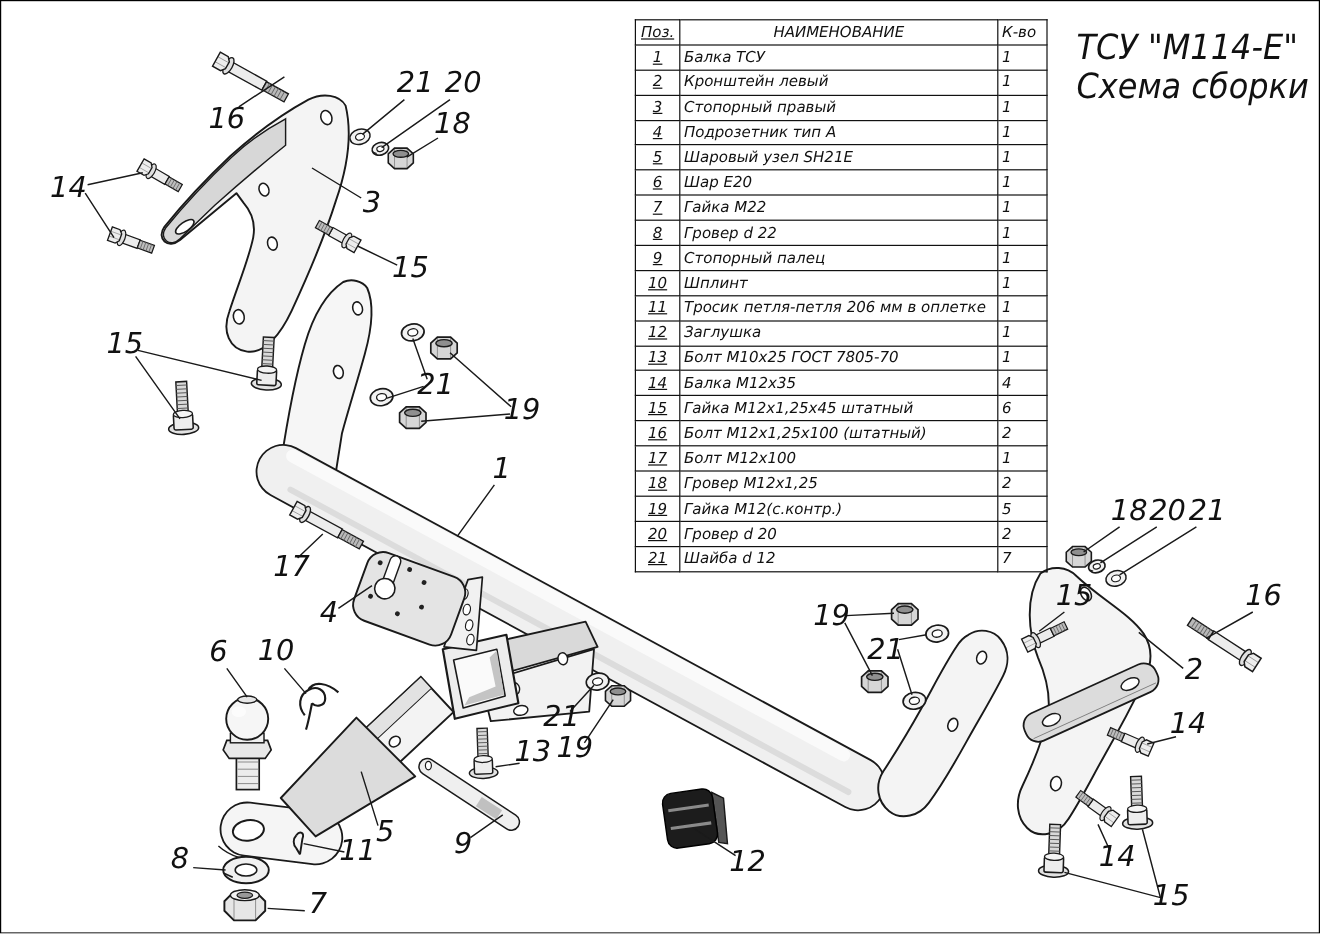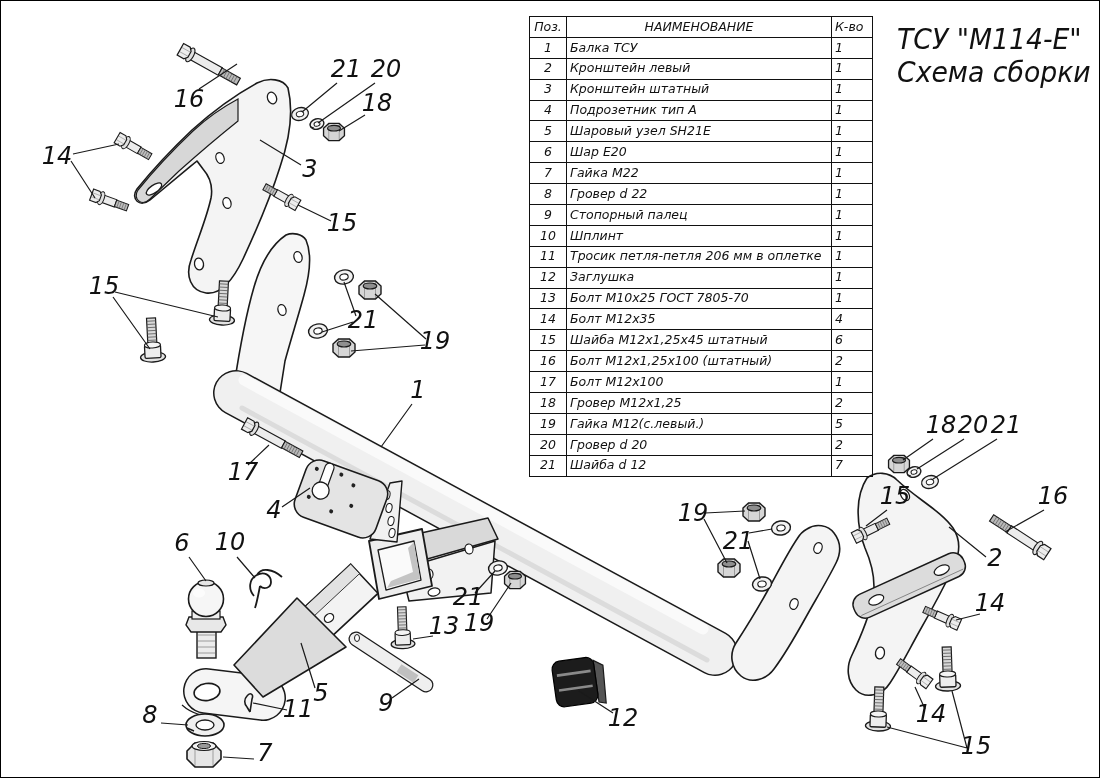--- a/index.html
+++ b/index.html
@@ -1,21 +1,21 @@
 <!DOCTYPE html>
 <html><head>
 <meta charset="utf-8">
 <style>
   html,body{margin:0;padding:0;background:#fff;}
   .canvas{position:relative;width:1100px;height:778px;background:#fff;box-sizing:border-box;border:1px solid #000;overflow:hidden;font-family:"DejaVu Sans",sans-serif;}
   .drawing{position:absolute;left:0;top:0;}
   .title{position:absolute;left:896px;top:22px;font:italic 29px/1.15 "DejaVu Sans",sans-serif;color:#111;transform:scaleX(.92);transform-origin:left top;white-space:nowrap;}
   table.parts{position:absolute;left:528px;top:15px;border-collapse:collapse;color:#111;table-layout:fixed;}
   table.parts td,table.parts th{border:1.4px solid #111;height:19.9px;padding:0 3px;font:italic 12.5px/1 "DejaVu Sans",sans-serif;font-weight:normal;overflow:hidden;white-space:nowrap;}
-  .c-pos{width:30px;text-align:center;}
+  .c-pos{width:30px;text-align:center;text-decoration:underline;}
   .c-name{width:258px;text-align:left;}
   .c-qty{width:34px;text-align:left;}
   text.callout{font:italic 24px "DejaVu Sans",sans-serif;fill:#111;}
 </style>
 </head>
 <body>
 
 <div class="canvas">
 
   <svg class="drawing" width="1100" height="778" viewBox="0 0 1100 778">
@@ -278,21 +278,21 @@
           <td class="c-name">Балка ТСУ</td>
           <td class="c-qty">1</td>
         </tr>
         <tr>
           <td class="c-pos">2</td>
           <td class="c-name">Кронштейн левый</td>
           <td class="c-qty">1</td>
         </tr>
         <tr>
           <td class="c-pos">3</td>
-          <td class="c-name">Кронштейн штатный</td>
+          <td class="c-name">Стопорный правый</td>
           <td class="c-qty">1</td>
         </tr>
         <tr>
           <td class="c-pos">4</td>
           <td class="c-name">Подрозетник тип А</td>
           <td class="c-qty">1</td>
         </tr>
         <tr>
           <td class="c-pos">5</td>
           <td class="c-name">Шаровый узел SH21E</td>
@@ -333,46 +333,46 @@
           <td class="c-name">Заглушка</td>
           <td class="c-qty">1</td>
         </tr>
         <tr>
           <td class="c-pos">13</td>
           <td class="c-name">Болт М10х25 ГОСТ 7805-70</td>
           <td class="c-qty">1</td>
         </tr>
         <tr>
           <td class="c-pos">14</td>
-          <td class="c-name">Болт М12х35</td>
+          <td class="c-name">Балка М12х35</td>
           <td class="c-qty">4</td>
         </tr>
         <tr>
           <td class="c-pos">15</td>
-          <td class="c-name">Шайба М12х1,25х45 штатный</td>
+          <td class="c-name">Гайка М12х1,25х45 штатный</td>
           <td class="c-qty">6</td>
         </tr>
         <tr>
           <td class="c-pos">16</td>
           <td class="c-name">Болт М12х1,25х100 (штатный)</td>
           <td class="c-qty">2</td>
         </tr>
         <tr>
           <td class="c-pos">17</td>
           <td class="c-name">Болт М12х100</td>
           <td class="c-qty">1</td>
         </tr>
         <tr>
           <td class="c-pos">18</td>
           <td class="c-name">Гровер М12х1,25</td>
           <td class="c-qty">2</td>
         </tr>
         <tr>
           <td class="c-pos">19</td>
-          <td class="c-name">Гайка М12(с.левый.)</td>
+          <td class="c-name">Гайка М12(с.контр.)</td>
           <td class="c-qty">5</td>
         </tr>
         <tr>
           <td class="c-pos">20</td>
           <td class="c-name">Гровер d 20</td>
           <td class="c-qty">2</td>
         </tr>
         <tr>
           <td class="c-pos">21</td>
           <td class="c-name">Шайба d 12</td>

